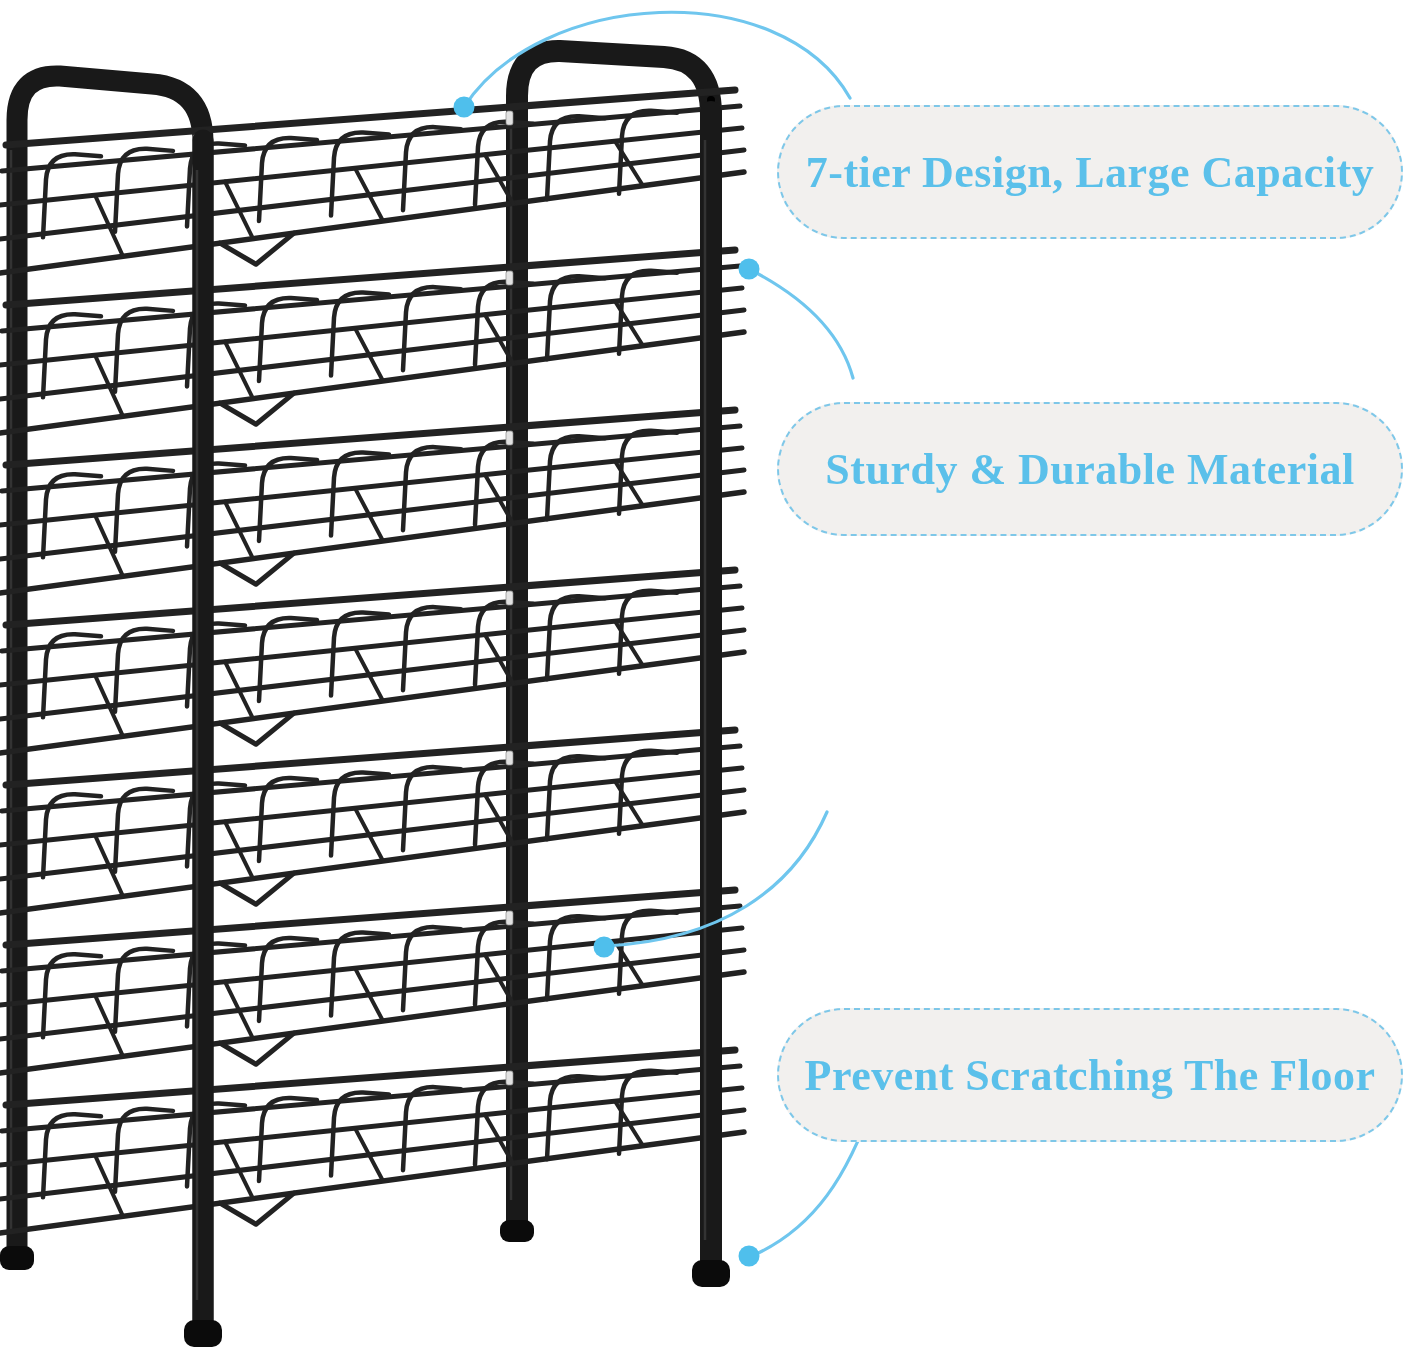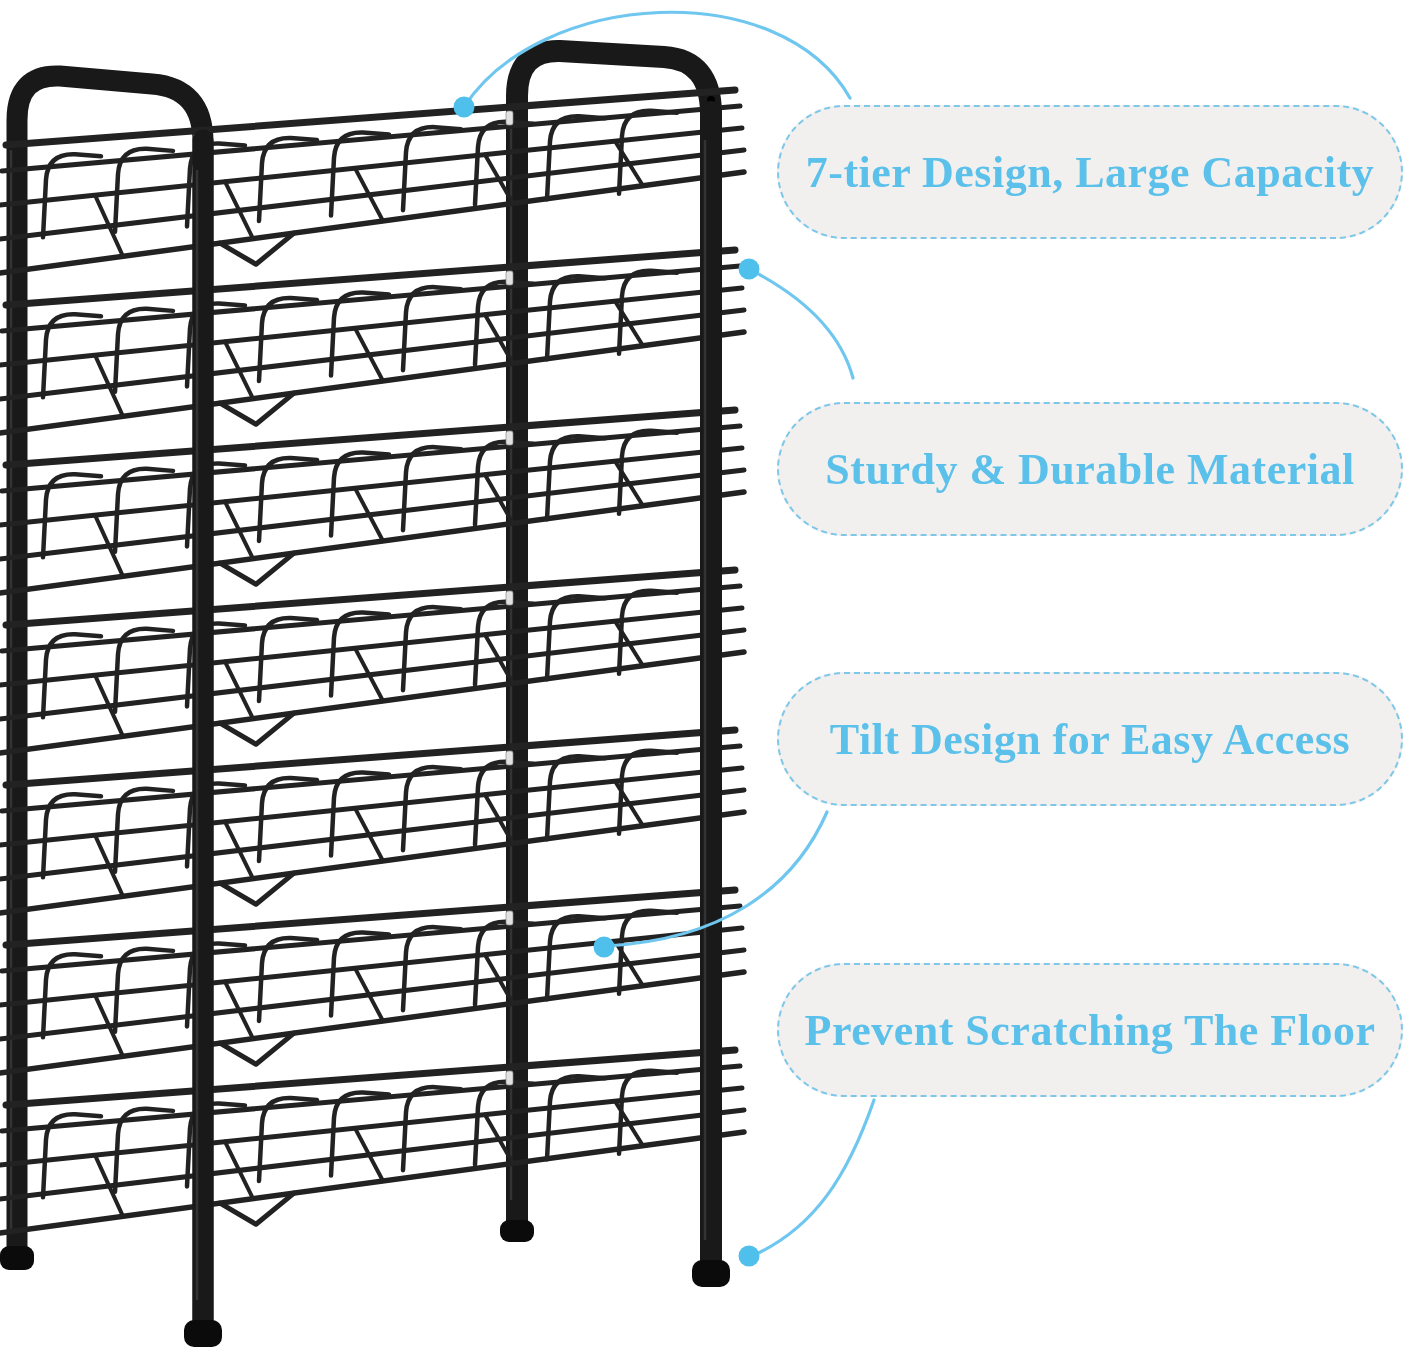--- a/index.html
+++ b/index.html
@@ -16,21 +16,21 @@
     border-radius:70px;
     display:flex;align-items:center;justify-content:center;
     color:var(--accent,#5bc0ea);
     font-size:44px;font-weight:bold;white-space:nowrap;
     letter-spacing:.5px;
     text-align:right;
   }
   .callout.c1{top:105px;}
   .callout.c2{top:402px;}
   .callout.c3{top:672px;}
-  .callout.c4{top:963px;}
+  .callout.c4{top:1008px;}
 </style>
 </head>
 <body>
 
 <div class="stage">
 
   <svg id="rack" width="1408" height="1350" viewBox="0 0 1408 1350">
       <g>
         <path d="M 17 1252 L 17 120 Q 17 74 60 76 L 152 84 Q 203 88 203 142 L 203 1326" fill="none" stroke="#191919" stroke-width="21" stroke-linecap="round"></path>
         <path d="M 517 1228 L 517 96 Q 517 50 560 51 L 664 57 Q 711 60 711 114 L 711 1266" fill="none" stroke="#191919" stroke-width="22" stroke-linecap="round"></path>
@@ -242,20 +242,17 @@
         <circle cx="749" cy="1256" r="10.5" fill="#4fbfec"></circle>
       </g>
     </svg>
 
   <div class="callout c1">
     <span>7-tier Design, Large Capacity</span>
   </div>
   <div class="callout c2">
     <span>Sturdy &amp; Durable Material</span>
   </div>
-  <div class="callout c3">
-    <span>Tilt Design for Easy Access</span>
-  </div>
   <div class="callout c4">
     <span>Prevent Scratching The Floor</span>
   </div>
 
 </div>
 
 </body></html>

